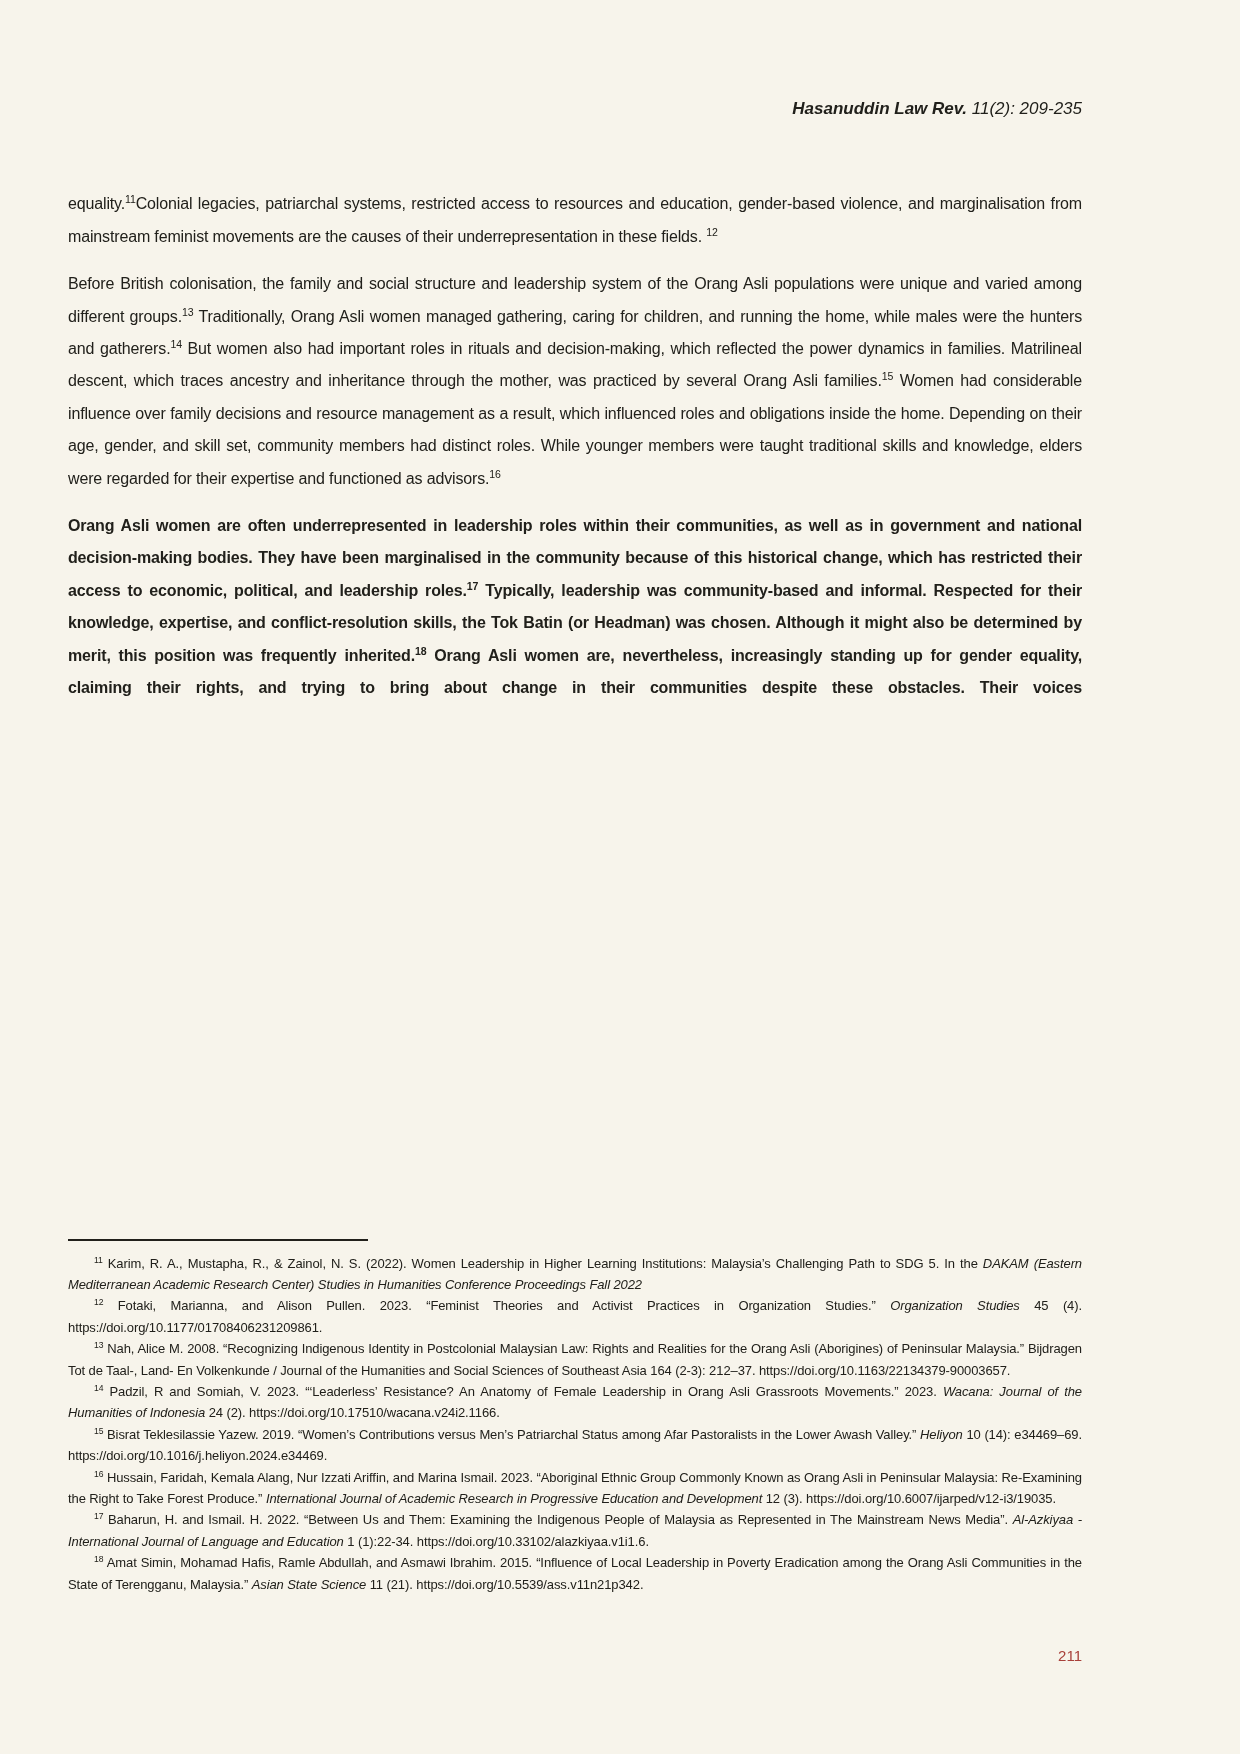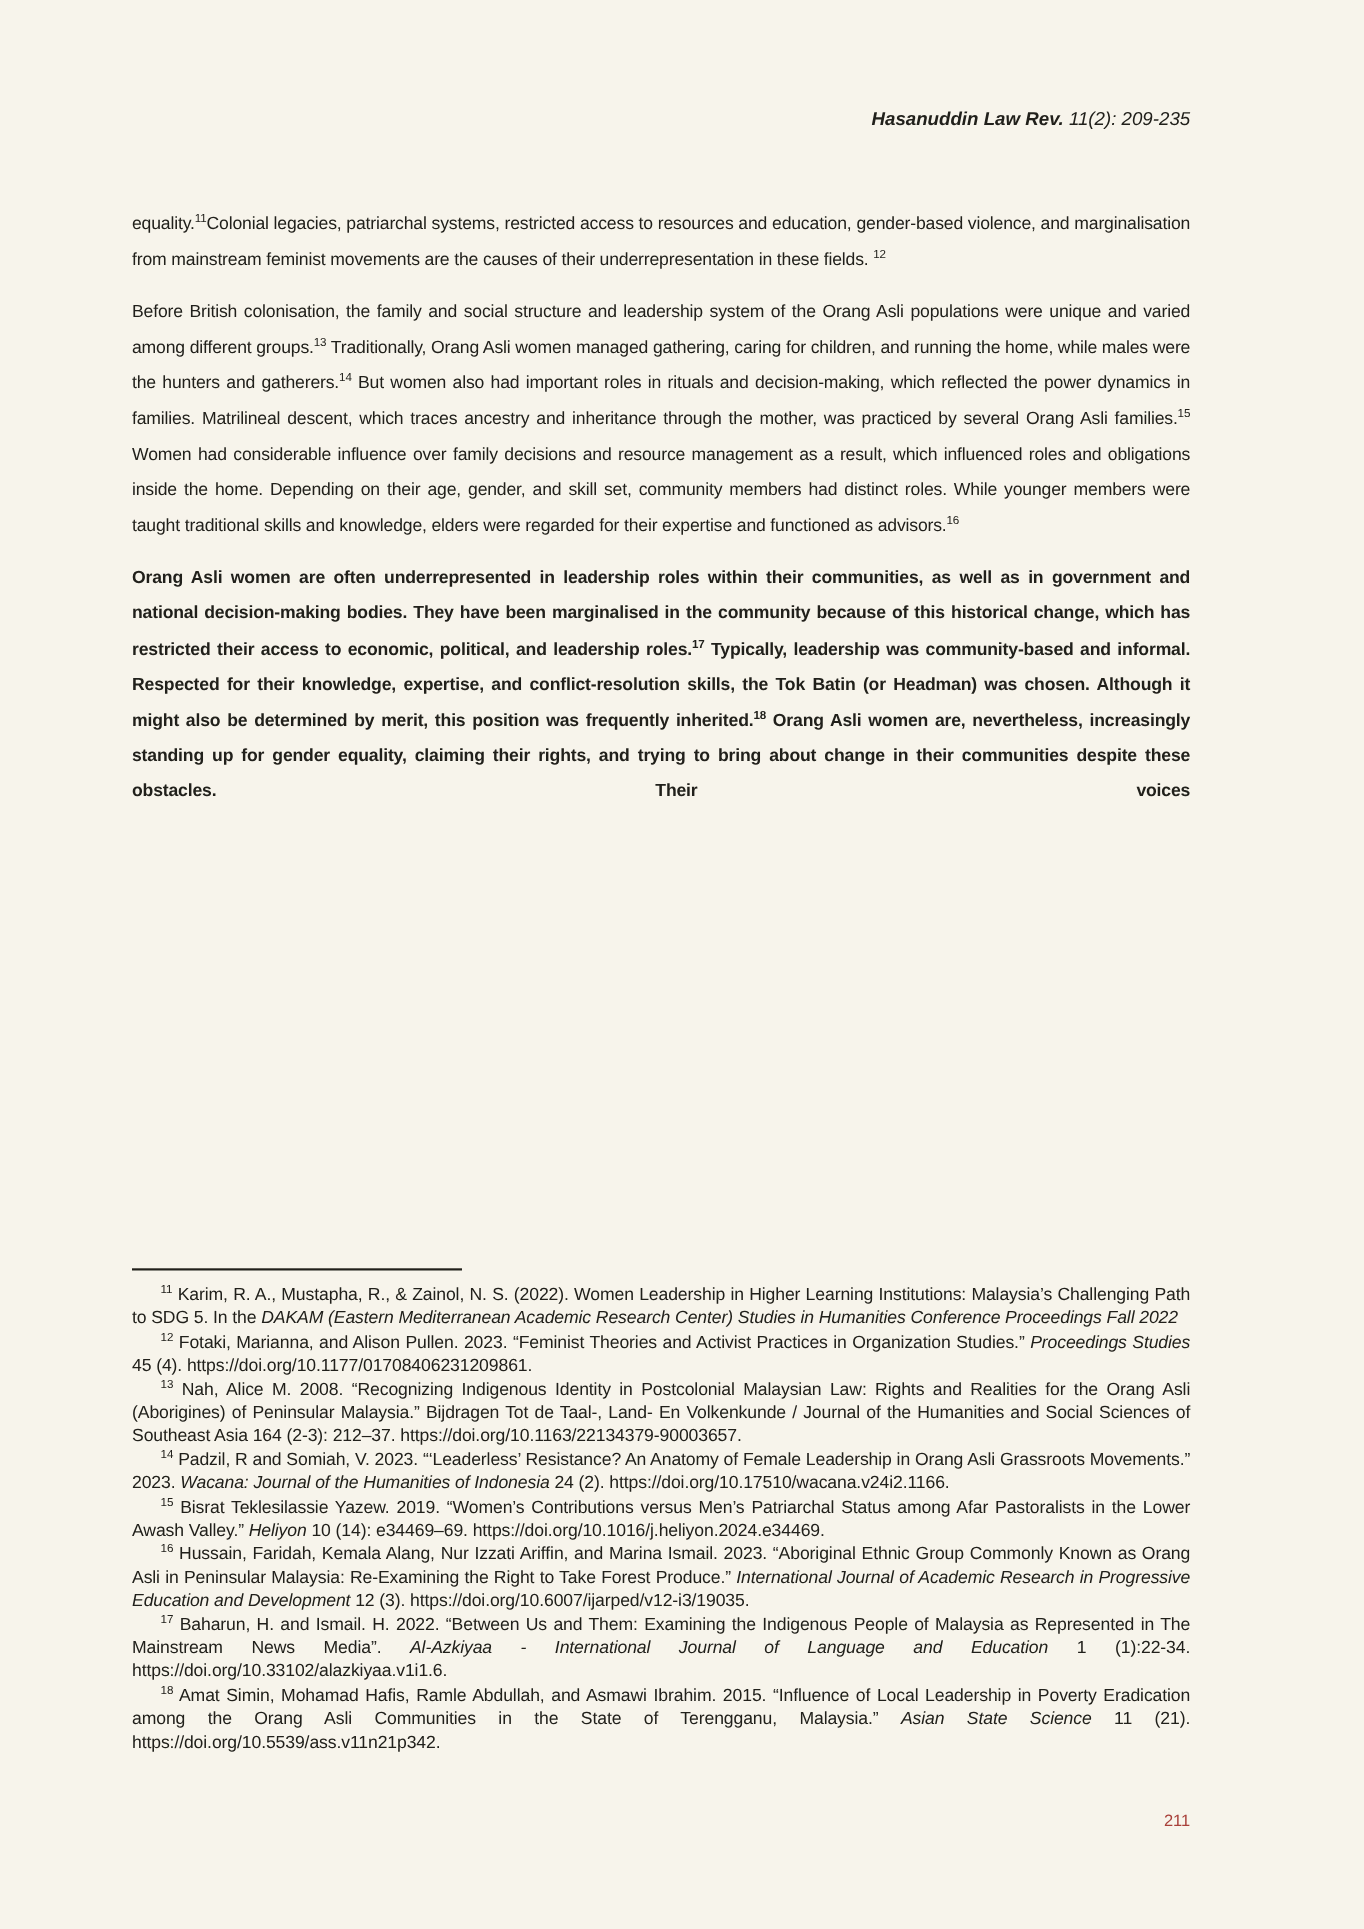--- a/index.html
+++ b/index.html
@@ -12,21 +12,21 @@
   html, body { margin: 0; padding: 0; }
   body {
     width: 1240px;
     background: var(--page-background);
     font-family: "Liberation Sans", "DejaVu Sans", sans-serif;
     color: var(--text-color);
   }
   .page {
     width: 1240px;
     height: 1754px;
-    padding: 76px 158px 90px 120px;
+    padding: 76px 158px 90px 68px;
     display: flex;
     flex-direction: column;
     background: var(--page-background);
   }
   .page-header {
     text-align: right;
     font-style: italic;
     font-size: 17px;
     line-height: 1.3;
     margin-bottom: 46px;
@@ -53,21 +53,21 @@
 
   .footnotes { margin-top: auto; }
   .fn-separator {
     width: 300px;
     height: 0;
     border-top: 2.5px solid var(--rule-color);
     margin: 0 0 12px 0;
   }
   .footnote {
     margin: 0;
-    font-size: 16px;
+    font-size: 13px;
     line-height: 21.4px;
     text-align: justify;
     text-indent: 26px;
     letter-spacing: -0.1px;
   }
 
   .page-number {
     text-align: right;
     margin-top: 52px;
     font-size: 15px;
@@ -85,21 +85,21 @@
 
   <main class="body-text">
     <p class="para"><span>equality.</span><sup>11</sup><span>Colonial legacies, patriarchal systems, restricted access to resources and education, gender-based violence, and marginalisation from mainstream feminist movements are the causes of their underrepresentation in these fields. </span><sup>12</sup></p>
     <p class="para"><span>Before British colonisation, the family and social structure and leadership system of the Orang Asli populations were unique and varied among different groups.</span><sup>13</sup><span>  Traditionally, Orang Asli women managed gathering, caring for children, and running the home, while males were the hunters and gatherers.</span><sup>14</sup><span> But women also had important roles in rituals and decision-making, which reflected the power dynamics in families. Matrilineal descent, which traces ancestry and inheritance through the mother, was practiced by several Orang Asli families.</span><sup>15</sup><span>  Women had considerable influence over family decisions and resource management as a result, which influenced roles and obligations inside the home. Depending on their age, gender, and skill set, community members had distinct roles. While younger members were taught traditional skills and knowledge, elders were regarded for their expertise and functioned as advisors.</span><sup>16</sup></p>
     <p class="para continues"><span>Orang Asli women are often underrepresented in leadership roles within their communities, as well as in government and national decision-making bodies. They have been marginalised in the community because of this historical change, which has restricted their access to economic, political, and leadership roles.</span><sup>17</sup><span> Typically, leadership was community-based and informal. Respected for their knowledge, expertise, and conflict-resolution skills, the Tok Batin (or Headman) was chosen. Although it might also be determined by merit, this position was frequently inherited.</span><sup>18</sup><span> Orang Asli women are, nevertheless, increasingly standing up for gender equality, claiming their rights, and trying to bring about change in their communities despite these obstacles. Their voices</span></p>
   </main>
 
   <footer class="footnotes">
     <div class="fn-separator"></div>
     <p class="footnote"><sup>11</sup><span>  Karim, R. A., Mustapha, R., &amp; Zainol, N. S. (2022). Women Leadership in Higher Learning Institutions: Malaysia’s Challenging Path to SDG 5. In the </span><span class="it">DAKAM (Eastern Mediterranean Academic Research Center) Studies in Humanities Conference Proceedings Fall 2022</span></p>
-    <p class="footnote"><sup>12</sup><span> Fotaki, Marianna, and Alison Pullen. 2023. “Feminist Theories and Activist Practices in Organization Studies.” </span><span class="it">Proceedings Studies</span><span> 45 (4). https://doi.org/10.1177/01708406231209861.</span></p>
+    <p class="footnote"><sup>12</sup><span> Fotaki, Marianna, and Alison Pullen. 2023. “Feminist Theories and Activist Practices in Organization Studies.” </span><span class="it">Organization Studies</span><span> 45 (4). https://doi.org/10.1177/01708406231209861.</span></p>
     <p class="footnote"><sup>13</sup><span> Nah, Alice M. 2008. “Recognizing Indigenous Identity in Postcolonial Malaysian Law: Rights and Realities for the Orang Asli (Aborigines) of Peninsular Malaysia.” Bijdragen Tot de Taal-, Land- En Volkenkunde / Journal of the Humanities and Social Sciences of Southeast Asia 164 (2-3): 212–37. https://doi.org/10.1163/22134379-90003657.</span></p>
     <p class="footnote"><sup>14</sup><span> Padzil, R and Somiah, V. 2023. “‘Leaderless’ Resistance? An Anatomy of Female Leadership in Orang Asli Grassroots Movements.” 2023. </span><span class="it">Wacana: Journal of the Humanities of Indonesia</span><span> 24 (2). https://doi.org/10.17510/wacana.v24i2.1166.</span></p>
     <p class="footnote"><sup>15</sup><span>  Bisrat Teklesilassie Yazew. 2019. “Women’s Contributions versus Men’s Patriarchal Status among Afar Pastoralists in the Lower Awash Valley.” </span><span class="it">Heliyon</span><span> 10 (14): e34469–69. https://doi.org/10.1016/j.heliyon.2024.e34469.</span></p>
     <p class="footnote"><sup>16</sup><span> Hussain, Faridah, Kemala Alang, Nur Izzati Ariffin, and Marina Ismail. 2023. “Aboriginal Ethnic Group Commonly Known as Orang Asli in Peninsular Malaysia: Re-Examining the Right to Take Forest Produce.” </span><span class="it">International Journal of Academic Research in Progressive Education and Development</span><span> 12 (3). https://doi.org/10.6007/ijarped/v12-i3/19035.</span></p>
     <p class="footnote"><sup>17</sup><span>  Baharun, H. and Ismail. H. 2022. “Between Us and Them: Examining the Indigenous People of Malaysia as Represented in The Mainstream News Media”. </span><span class="it">Al-Azkiyaa - International Journal of Language and Education</span><span> 1 (1):22-34. https://doi.org/10.33102/alazkiyaa.v1i1.6.</span></p>
     <p class="footnote"><sup>18</sup><span> Amat Simin, Mohamad Hafis, Ramle Abdullah, and Asmawi Ibrahim. 2015. “Influence of Local Leadership in Poverty Eradication among the Orang Asli Communities in the State of Terengganu, Malaysia.” </span><span class="it">Asian State Science</span><span> 11 (21). https://doi.org/10.5539/ass.v11n21p342.</span></p>
     <div class="page-number">211</div>
   </footer>
 
 </div>

